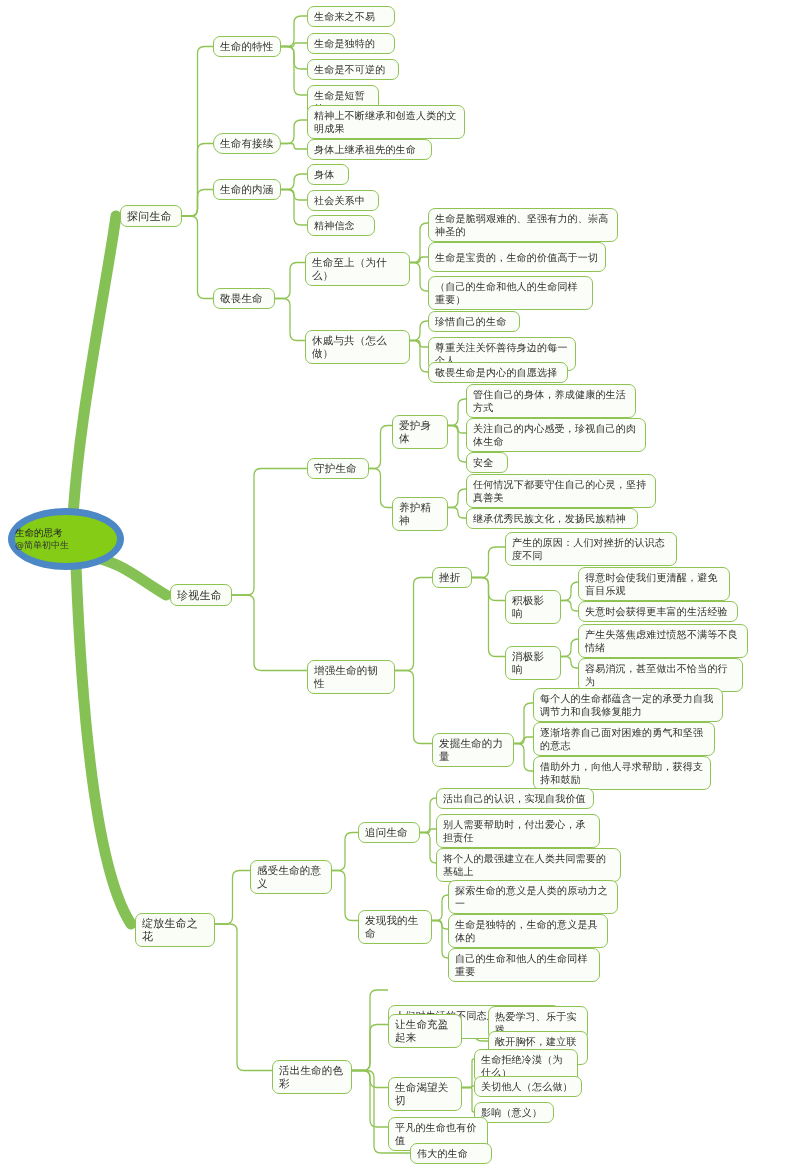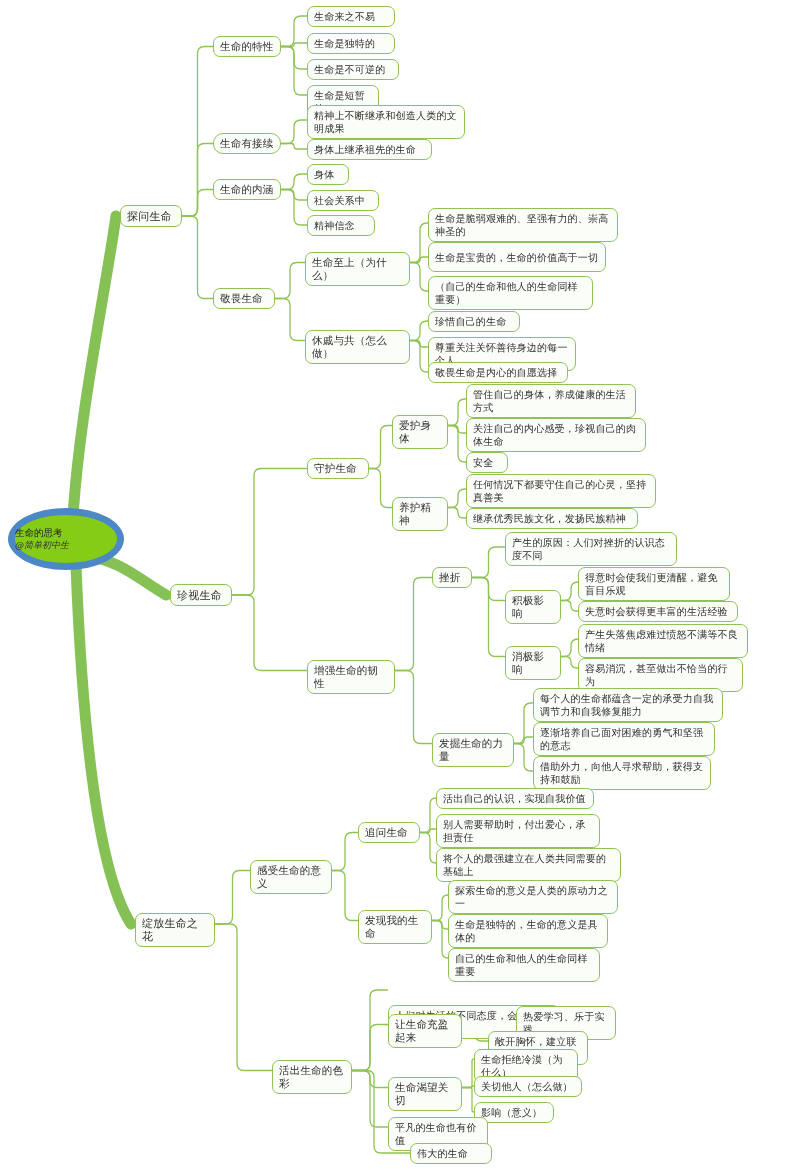--- a/index.html
+++ b/index.html
@@ -36,21 +36,21 @@
     left:8px;top:508px;width:116px;height:62px;
     border:7px solid #4c87c6;
     border-radius:50%;
     background:#84cc16;
     display:flex;flex-direction:column;
     justify-content:center;
     box-sizing:border-box;
     z-index:5;
   }
   .root-title{font-size:9.5px;color:#222;line-height:12px;white-space:nowrap;}
-  .root-sub{font-size:9px;color:#333;line-height:12px;white-space:nowrap;font-style:italic;}
+  .root-sub{font-size:9px;color:#333;line-height:12px;white-space:nowrap;}
 </style>
 </head>
 <body>
 
 <div id="map">
   <svg id="links">
       <path d="M 72 536 C 76 430 104 300 116 216" fill="none" stroke="#85c154" stroke-width="11" stroke-linecap="round"></path>
       <path d="M 86 556 C 120 560 140 580 166 595" fill="none" stroke="#85c154" stroke-width="11" stroke-linecap="round"></path>
       <path d="M 76 566 C 82 720 96 870 131 924" fill="none" stroke="#85c154" stroke-width="11" stroke-linecap="round"></path>
       <path d="M 182 216 L 190.5 216 Q 197.5 216 197.5 209 L 197.5 53.5 Q 197.5 46.5 204.5 46.5 L 213 46.5" fill="none" stroke="#8fc455" stroke-width="1.3"></path>
@@ -171,21 +171,21 @@
     <div class="node leaf" style="left: 436px; top: 788px; width: 158px; min-height: 20px;">活出自己的认识，实现自我价值</div>
     <div class="node leaf" style="left: 436px; top: 814px; width: 164px; min-height: 30px;">别人需要帮助时，付出爱心，承担责任</div>
     <div class="node leaf" style="left: 436px; top: 848px; width: 185px; min-height: 30px;">将个人的最强建立在人类共同需要的基础上</div>
     <div class="node lvl2" style="left: 358px; top: 910px; width: 74px; min-height: 21px;">发现我的生命</div>
     <div class="node leaf" style="left: 448px; top: 880px; width: 170px; min-height: 30px;">探索生命的意义是人类的原动力之一</div>
     <div class="node leaf" style="left: 448px; top: 914px; width: 160px; min-height: 30px;">生命是独特的，生命的意义是具体的</div>
     <div class="node leaf" style="left: 448px; top: 948px; width: 152px; min-height: 20px;">自己的生命和他人的生命同样重要</div>
     <div class="node lvl2" style="left: 272px; top: 1060px; width: 80px; min-height: 21px;">活出生命的色彩</div>
     <div class="node leaf" style="left: 388px; top: 975px; width: 172px; min-height: 30px; margin-top: 30px;">人们对生活的不同态度，会影响生命的质量</div>
     <div class="node lvl2" style="left: 388px; top: 1014px; width: 74px; min-height: 21px;">让生命充盈起来</div>
-    <div class="node leaf" style="left: 488px; top: 1006px; width: 100px; min-height: 20px; margin-left: 28px;">热爱学习、乐于实践</div>
+    <div class="node leaf" style="left: 488px; top: 1006px; width: 100px; min-height: 20px;">热爱学习、乐于实践</div>
     <div class="node leaf" style="left: 488px; top: 1031px; width: 100px; min-height: 20px;">敞开胸怀，建立联系</div>
     <div class="node lvl2" style="left: 388px; top: 1077px; width: 74px; min-height: 21px;">生命渴望关切</div>
     <div class="node leaf" style="left: 474px; top: 1049px; width: 104px; min-height: 20px;">生命拒绝冷漠（为什么）</div>
     <div class="node leaf" style="left: 474px; top: 1076px; width: 108px; min-height: 20px;">关切他人（怎么做）</div>
     <div class="node leaf" style="left: 474px; top: 1102px; width: 80px; min-height: 20px;">影响（意义）</div>
     <div class="node leaf" style="left: 388px; top: 1117px; width: 100px; min-height: 20px;">平凡的生命也有价值</div>
     <div class="node leaf" style="left: 410px; top: 1143px; width: 82px; min-height: 20px;">伟大的生命</div>
   </div>
 
 </body></html>

